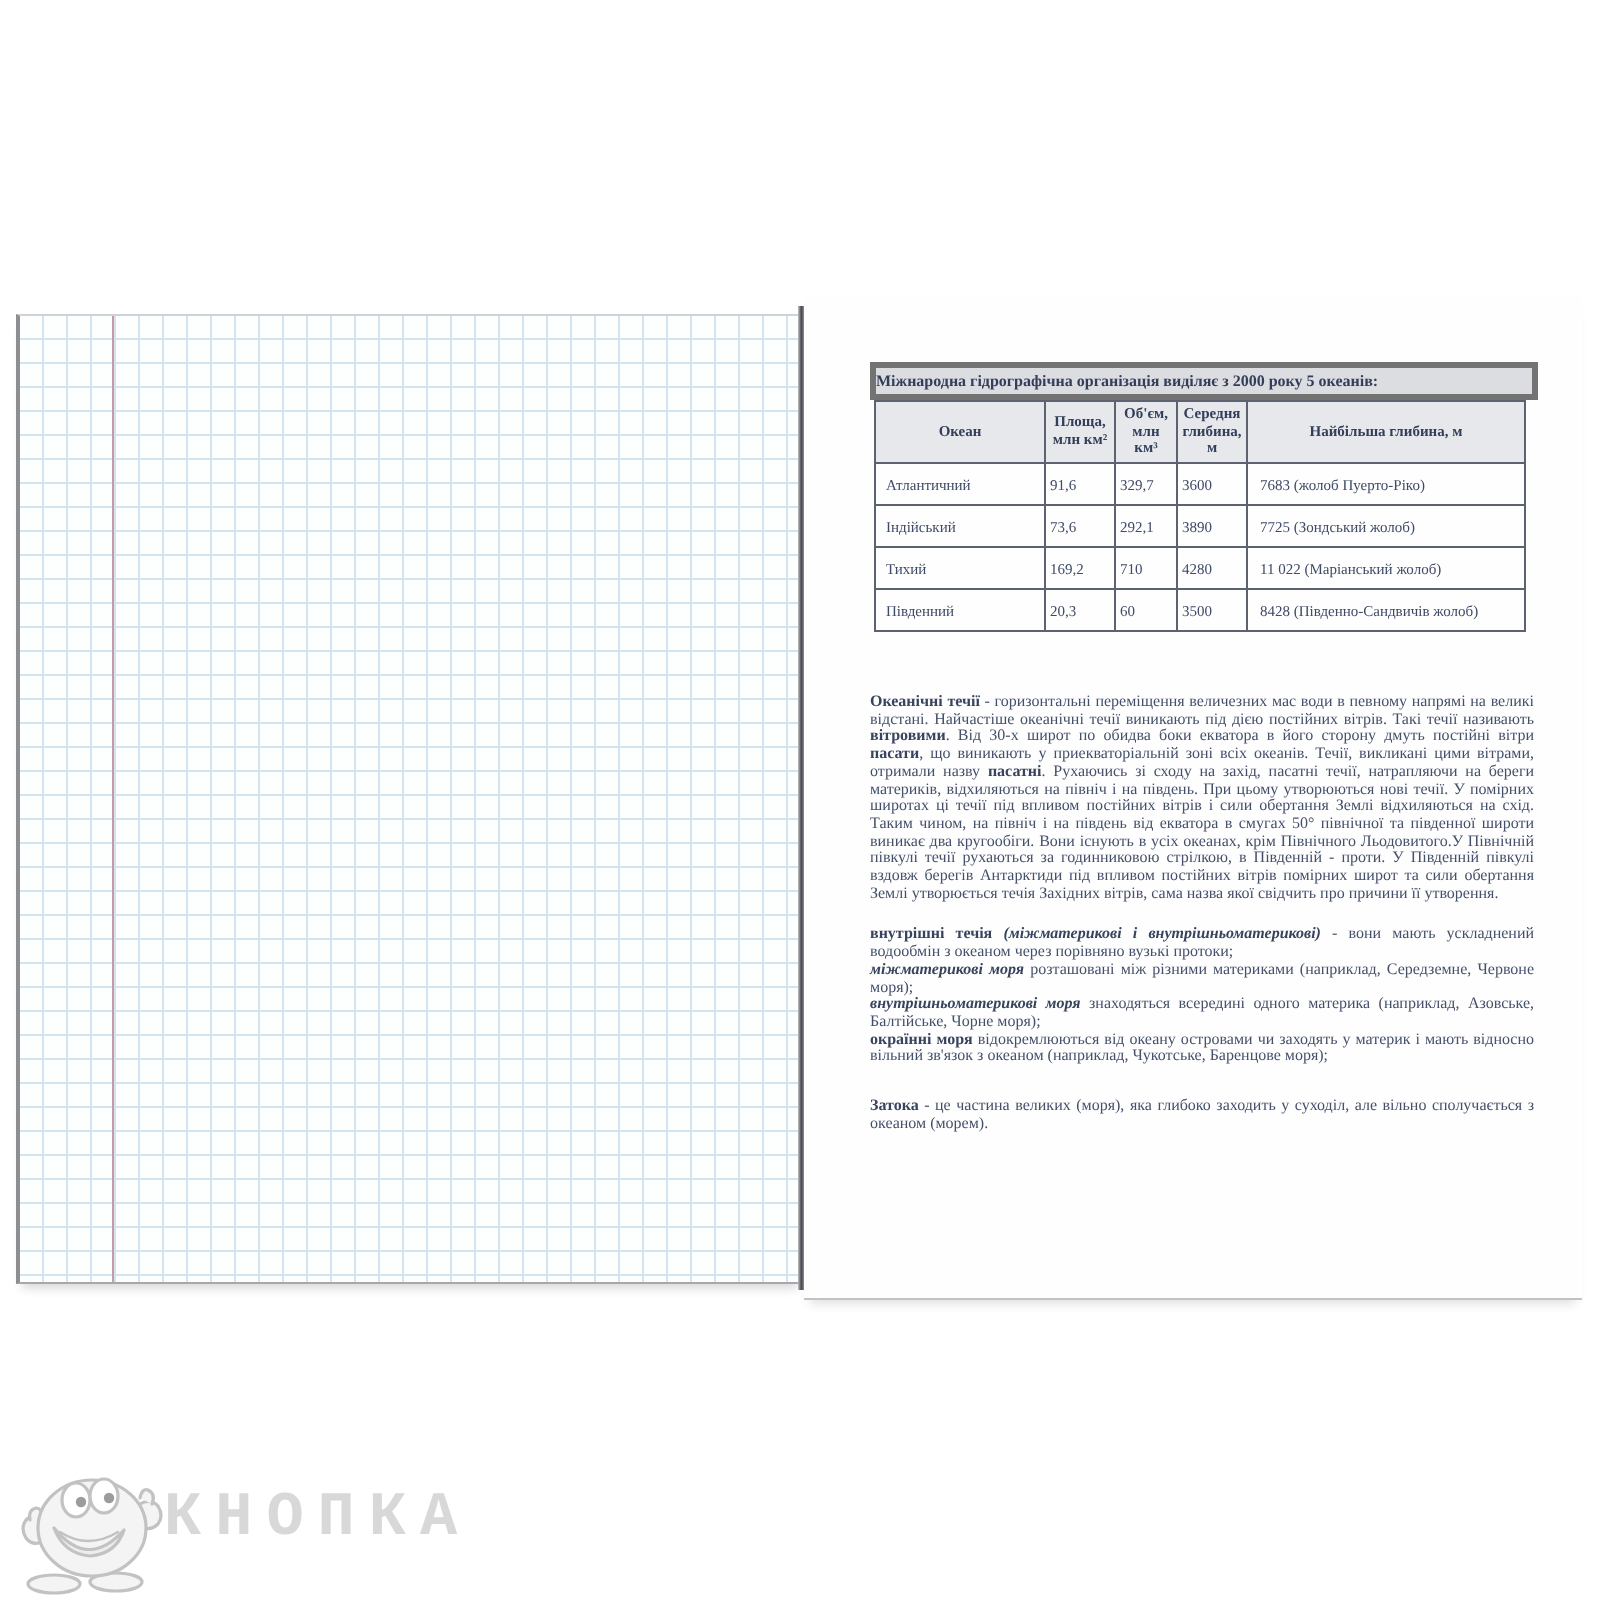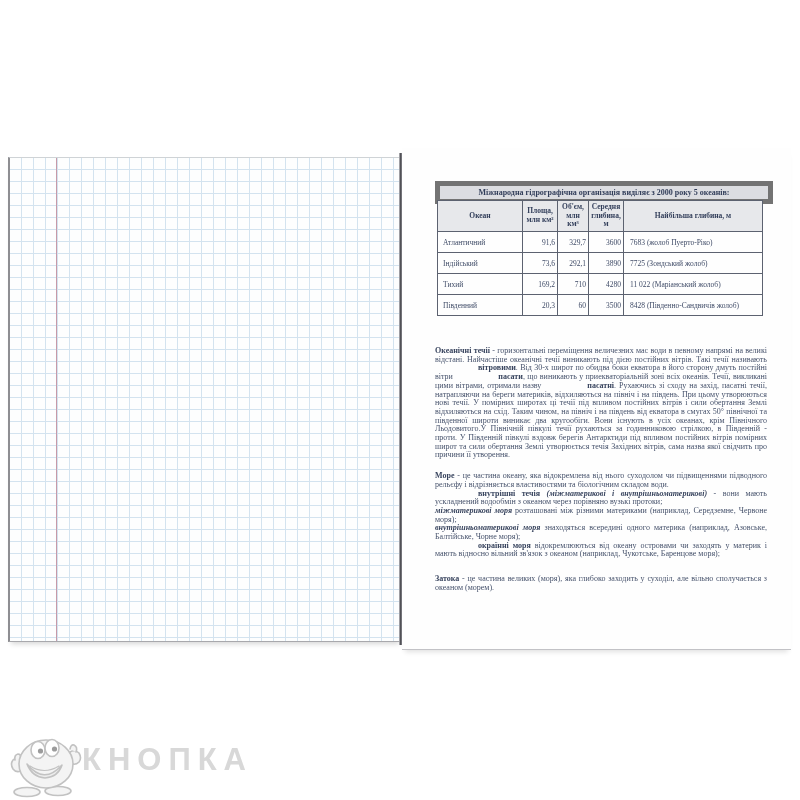--- a/index.html
+++ b/index.html
@@ -32,58 +32,58 @@
 
   
   .page-right{
     position:absolute;left:402px;top:148px;width:389px;height:501px;
     background:#fefefe;border-bottom:1px solid #c2c2c6;
     box-shadow:0 5px 5px -3px rgba(0,0,0,0.12);
     color:#3e4a66;
   }
   .table-title{
     position:absolute;left:33px;top:33px;width:328px;height:13px;
-    background:#dcdde1;border:5px solid #737373;
-    font-size:8px;font-weight:bold;text-align:center;line-height:13px;
+    background:#dcdde1;border:3px solid #737373;
+    font-size:8px;font-weight:bold;text-align:left;line-height:13px;
     color:#323e5a;
   }
   table.oceans{
     position:absolute;left:35px;top:52px;width:325px;
     border-collapse:collapse;table-layout:fixed;
     font-size:7.5px;color:#3e4a66;
   }
   table.oceans th, table.oceans td{
     border:1px solid #5c6270;padding:0 2px;overflow:hidden;
   }
   table.oceans th{
     background:#e7e8eb;font-weight:bold;text-align:center;height:30px;
     line-height:1.15;color:#323e5a;
   }
-  table.oceans td{height:20px;text-align:right;}
+  table.oceans td{height:20px;text-align:left;}
   table.oceans td.name{text-align:left;padding-left:5px;}
   table.oceans td.deep{text-align:left;padding-left:6px;}
 
   
   .text-block{
     position:absolute;left:33px;top:199px;width:332px;
     font-size:8px;line-height:8.7px;text-align:justify;color:#44506a;
   }
   .text-block p{margin:0 0 12px 0;}
   .text-block p.tight{margin:0;}
   .text-block p.bay{margin-top:16px;}
   .lead{font-weight:bold;color:#38445e;}
-  .bld{font-weight:bold;color:#38445e;margin-left:43px;}
+  .bld{font-weight:bold;color:#38445e;}
   .bi{font-weight:bold;font-style:italic;color:#38445e;}
 
   
   .watermark{position:absolute;left:10px;top:731px;width:320px;height:70px;}
   .mascot{position:absolute;left:0;top:2px;}
   .brand{
     position:absolute;left:72px;top:11px;
-    font-family:Liberation Sans, sans-serif;
+    font-family:Liberation Mono, monospace;
     font-weight:bold;font-size:31px;letter-spacing:7px;color:#d8d8d8;
   }
 </style>
 </head>
 <body>
 
 <div class="photo">
 
   <div class="page-left">
     <div class="margin-line"></div>
@@ -140,21 +140,20 @@
           <td>60</td>
           <td>3500</td>
           <td class="deep">8428 (Південно-Сандвичів жолоб)</td>
         </tr>
       </tbody>
     </table>
 
     <div class="text-block">
       <p><span class="lead">Океанічні течії</span><span> - горизонтальні переміщення величезних мас води в певному напрямі на великі відстані. Найчастіше океанічні течії виникають під дією постійних вітрів. Такі течії називають </span><span class="bld">вітровими</span><span>. Від 30-х широт по обидва боки екватора в його сторону дмуть постійні вітри </span><span class="bld">пасати</span><span>, що виникають у приекваторіальній зоні всіх океанів. Течії, викликані цими вітрами, отримали назву </span><span class="bld">пасатні</span><span>. Рухаючись зі сходу на захід, пасатні течії, натрапляючи на береги материків, відхиляються на північ і на південь. При цьому утворюються нові течії. У помірних широтах ці течії під впливом постійних вітрів і сили обертання Землі відхиляються на схід. Таким чином, на північ і на південь від екватора в смугах 50° північної та південної широти виникає два кругообіги. Вони існують в усіх океанах, крім Північного Льодовитого.У Північній півкулі течії рухаються за годинниковою стрілкою, в Південній - проти. У Південній півкулі вздовж берегів Антарктиди під впливом постійних вітрів помірних широт та сили обертання Землі утворюється течія Західних вітрів, сама назва якої свідчить про причини її утворення.</span></p>
 
-      <p class="tight"><span class="lead">Море</span><span> - це частина океану, яка відокремлена від нього суходолом чи підвищеннями підводного рельєфу і відрізняється властивостями та біологічним складом води.</span></p>
 
       <p class="tight"><span class="bld">внутрішні течія</span><span class="bi"> (міжматерикові і внутрішньоматерикові)</span><span> - вони мають ускладнений водообмін з океаном через порівняно вузькі протоки;</span></p>
       <p class="tight"><span class="bi">міжматерикові моря</span><span> розташовані між різними материками (наприклад, Середземне, Червоне моря);</span></p>
       <p class="tight"><span class="bi">внутрішньоматерикові моря</span><span> знаходяться всередині одного материка (наприклад, Азовське, Балтійське, Чорне моря);</span></p>
       <p class="tight"><span class="bld">окраїнні моря</span><span> відокремлюються від океану островами чи заходять у материк і мають відносно вільний зв'язок з океаном (наприклад, Чукотське, Баренцове моря);</span></p>
 
       <p class="bay"><span class="lead">Затока</span><span> - це частина великих (моря), яка глибоко заходить у суходіл, але вільно сполучається з океаном (морем).</span></p>
     </div>
   </div>
 

